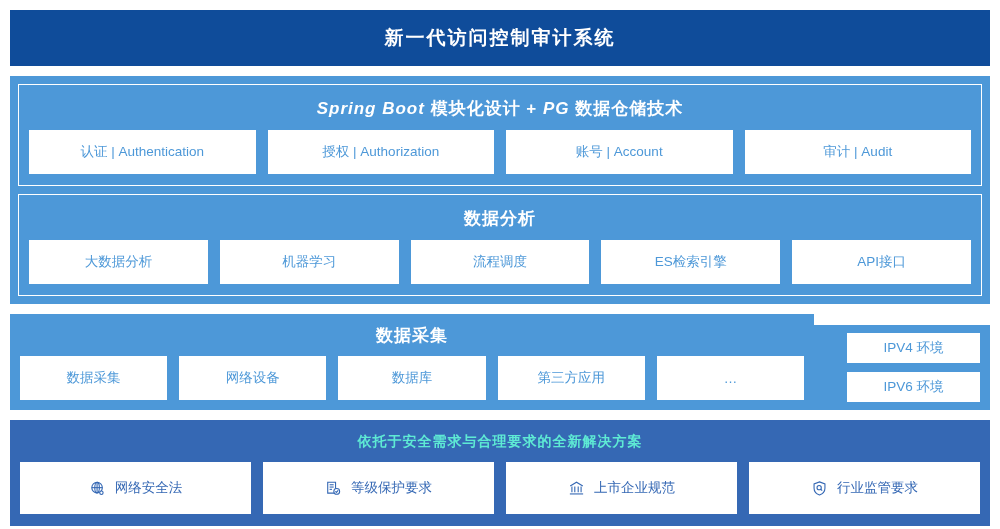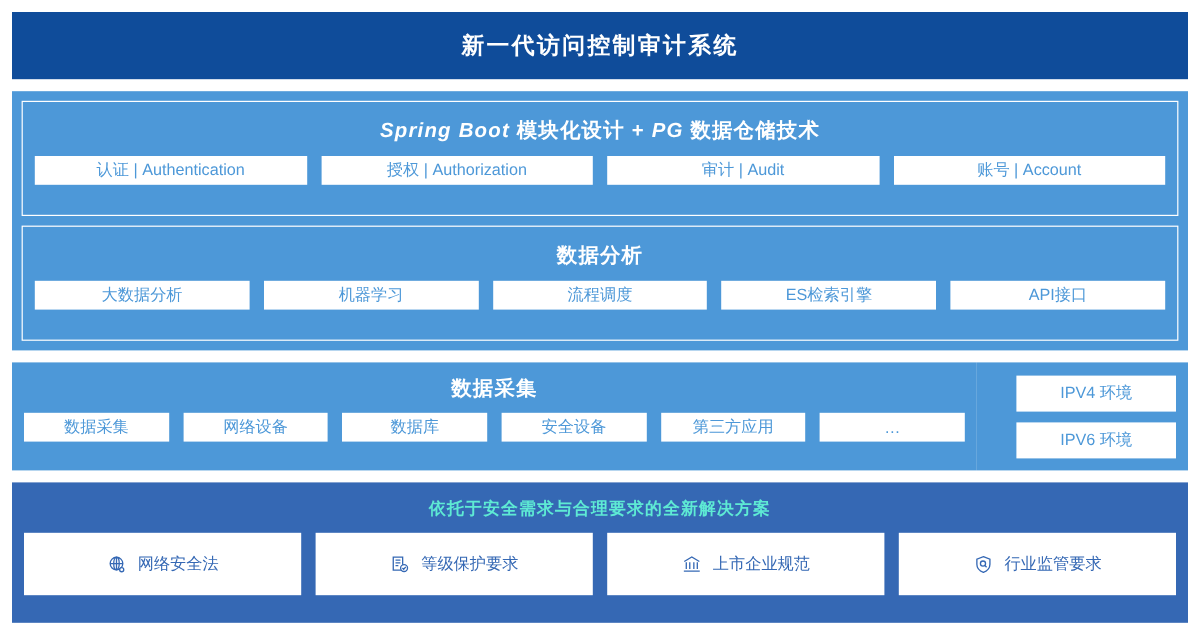--- a/index.html
+++ b/index.html
@@ -72,35 +72,36 @@
   .inner-title .it {
     font-style: italic;
   }
   .card-row {
     display: flex;
     gap: 12px;
     flex: 0 0 auto;
   }
   .card {
     background: #ffffff;
-    height: 24px;
+    height: 44px;
     display: flex;
     align-items: center;
     justify-content: center;
     color: #4d98d8;
     font-size: 13.5px;
     flex: 1 1 0;
     min-width: 0;
     white-space: nowrap;
   }
 
   
   .collect-row {
     flex: 0 0 90px;
     display: flex;
+    align-items: flex-end;
   }
   .panel-collect {
     flex: 1 1 auto;
     padding: 7px 10px 10px 10px;
     display: flex;
     flex-direction: column;
   }
   .panel-collect .inner-title {
     margin: 3px 0 9px 0;
   }
@@ -178,22 +179,22 @@
     <div class="header-title">新一代访问控制审计系统</div>
   </div>
 
   <div class="panel panel-platform">
 
     <div class="inner-box">
       <div class="inner-title"><span class="it">Spring Boot</span><span> 模块化设计 + </span><span class="it">PG</span><span> 数据仓储技术</span></div>
       <div class="card-row">
         <div class="card">认证 | Authentication</div>
         <div class="card">授权 | Authorization</div>
+        <div class="card">账号 | Account</div>
         <div class="card">审计 | Audit</div>
-        <div class="card">账号 | Account</div>
       </div>
     </div>
 
     <div class="inner-box">
       <div class="inner-title">数据分析</div>
       <div class="card-row">
         <div class="card">大数据分析</div>
         <div class="card">机器学习</div>
         <div class="card">流程调度</div>
         <div class="card">ES检索引擎</div>
@@ -204,21 +205,20 @@
   </div>
 
   <div class="collect-row">
 
     <div class="panel panel-collect">
       <div class="inner-title">数据采集</div>
       <div class="card-row">
         <div class="card">数据采集</div>
         <div class="card">网络设备</div>
         <div class="card">数据库</div>
-        <div class="card">安全设备</div>
         <div class="card">第三方应用</div>
         <div class="card">…</div>
       </div>
     </div>
 
     <div class="panel panel-ipv">
       <div class="ipv-card">IPV4 环境</div>
       <div class="ipv-card">IPV6 环境</div>
     </div>
 

